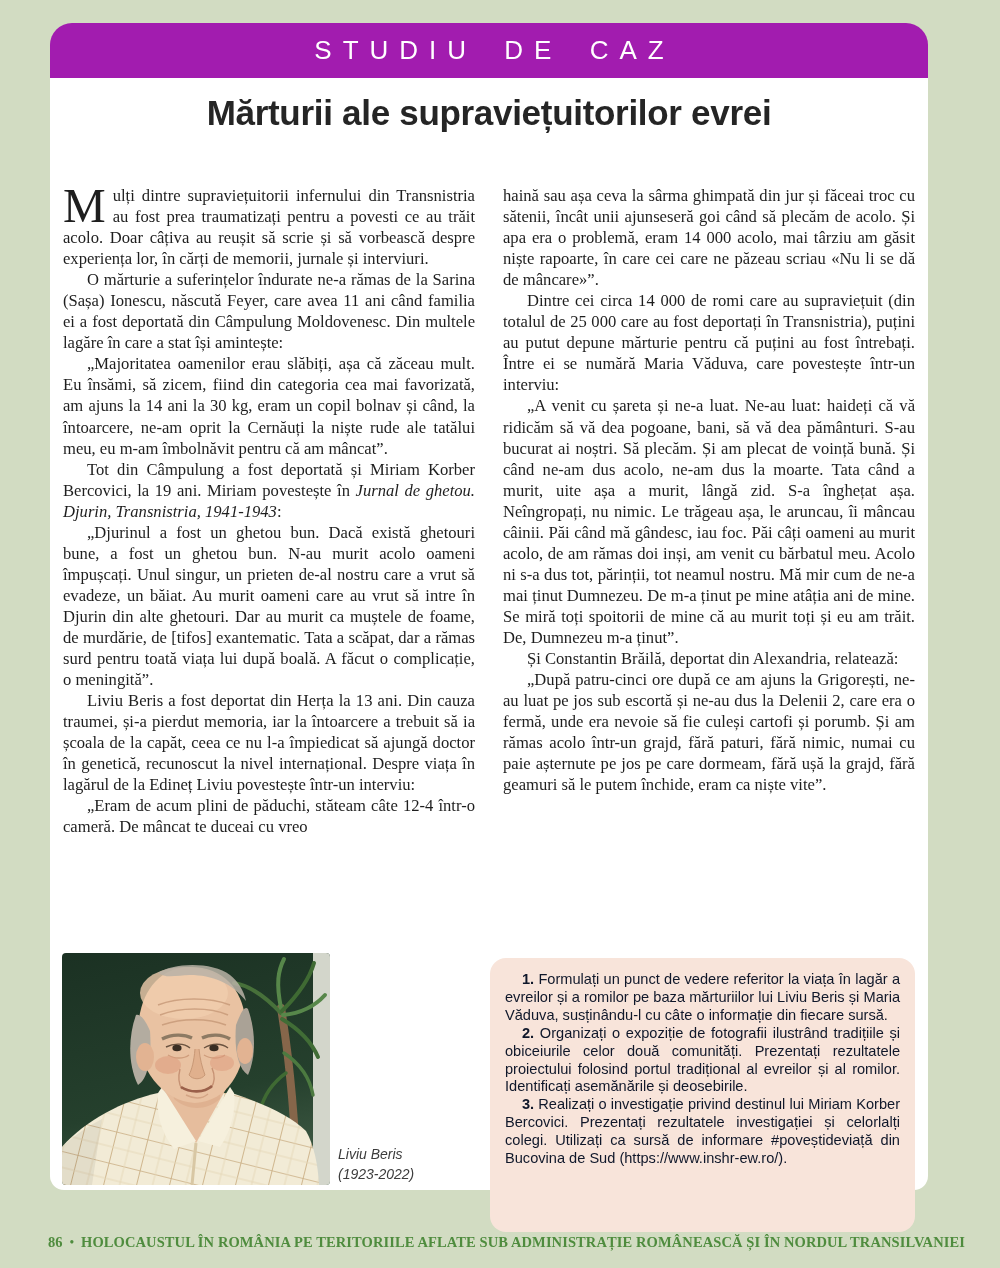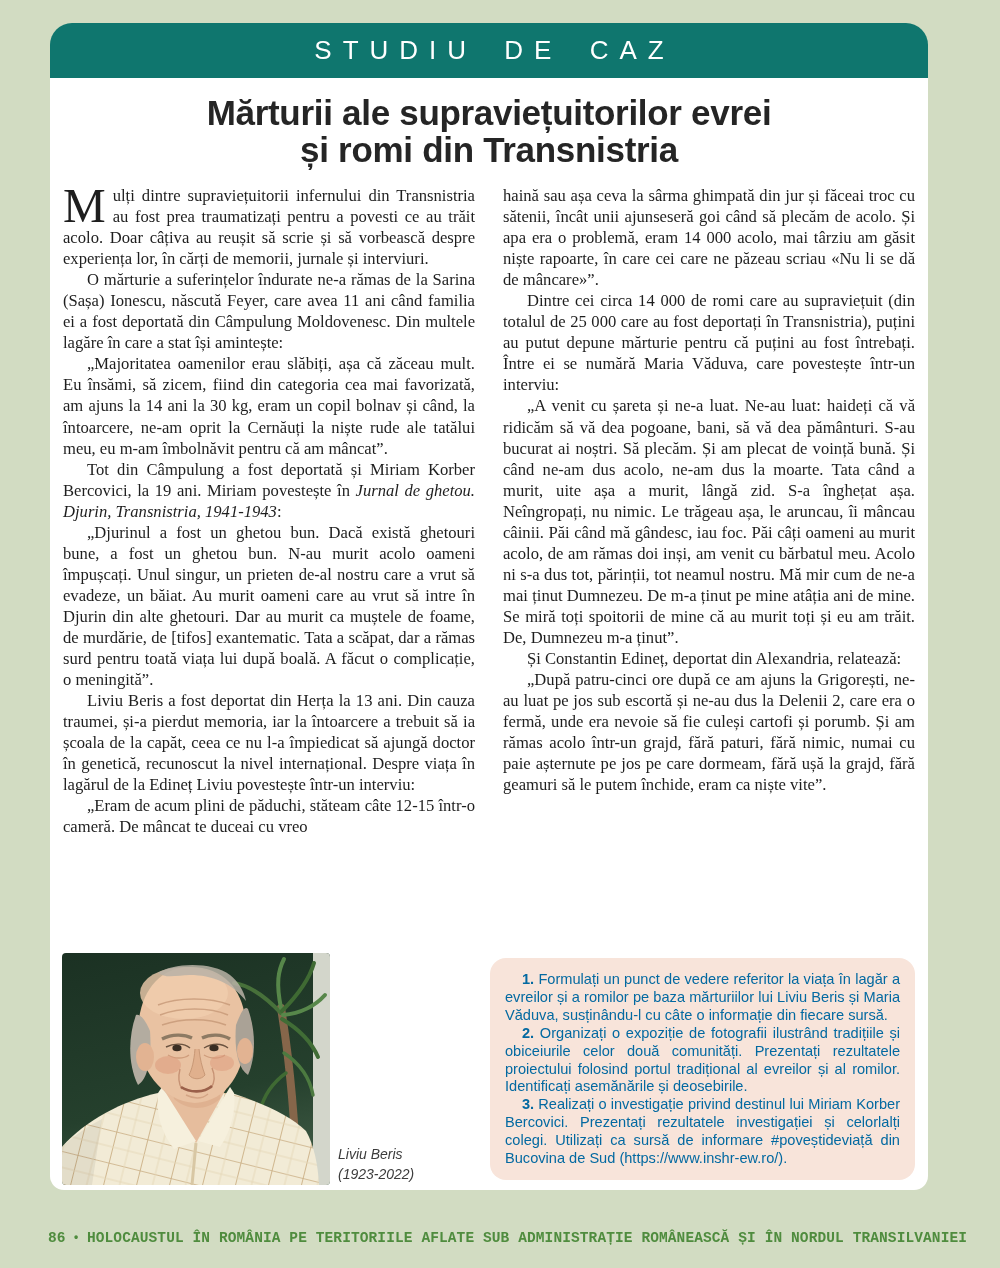--- a/index.html
+++ b/index.html
@@ -5,21 +5,21 @@
   html,body{margin:0;padding:0;}
   body{
     width:1000px;height:1268px;
     background:#d2dcc2;
     position:relative;
     overflow:hidden;
     font-family:"Liberation Serif", serif;
   }
   .band{
     position:absolute;left:50px;top:23px;width:878px;height:55px;
-    background:#0f766e;border-radius:22px 22px 0 0;
+    background:#a21caf;border-radius:22px 22px 0 0;
     display:flex;align-items:center;justify-content:center;
   }
   .band-label{
     color:#ffffff;
     font-family:"Liberation Sans", sans-serif;
     font-size:26px;font-weight:400;
     letter-spacing:11px;word-spacing:9px;text-indent:11px;
     white-space:nowrap;
   }
   .page{
@@ -54,65 +54,65 @@
     position:absolute;left:12px;top:875px;width:268px;height:232px;
     border-radius:4px;overflow:hidden;
   }
   .caption{
     position:absolute;left:288px;top:1066px;
     font-family:"Liberation Sans", sans-serif;
     font-style:italic;font-size:14px;line-height:20px;
     color:#3c3c3c;
   }
   .task-box{
-    position:absolute;left:440px;top:880px;width:425px;height:222px;
+    position:absolute;left:440px;top:880px;width:425px;height:274px;
     background:#f8e4da;border-radius:16px;
     box-sizing:border-box;padding:13px 15px 12px 15px;
     font-family:"Liberation Sans", sans-serif;
     font-size:14.6px;line-height:17.9px;
-    text-align:justify;color:#0369a1;
+    text-align:justify;color:#0f172a;
   }
   p.task{margin:0;padding:0;text-indent:17px;}
   p.task b{font-weight:700;}
   .footer{
     position:absolute;left:48px;top:1229px;width:940px;
-    font-family:Liberation Mono, monospace;
-    font-weight:700;font-size:14.5px;line-height:18px;
+    font-family:Liberation Serif, serif;
+    font-weight:700;font-size:14.5px;line-height:26px;
     color:#4f8c3e;letter-spacing:0.1px;
     white-space:nowrap;
   }
   .footer .bullet{margin:0 7px;font-size:12px;vertical-align:1px;}
 </style>
 </head>
 <body>
 
 <div>
 
   <div class="band">
     <span class="band-label">STUDIU DE CAZ</span>
   </div>
 
   <div class="page">
 
-    <h1 class="title"><span>Mărturii ale supraviețuitorilor evrei</span><br><span>și romi din Transnistria</span></h1>
+    <h1 class="title"><span>Mărturii ale supraviețuitorilor evrei</span><br></h1>
 
     <div class="col col-left">
         <p class="para"><span class="dropcap">M</span><span>ulți dintre supraviețuitorii infernului din Transnistria au fost prea traumatizați pentru a povesti ce au trăit acolo. Doar câțiva au reușit să scrie și să vorbească despre experiența lor, în cărți de memorii, jurnale și interviuri.</span></p>
         <p class="para indent"><span>O mărturie a suferințelor îndurate ne-a rămas de la Sarina (Sașa) Ionescu, născută Feyer, care avea 11 ani când familia ei a fost deportată din Câmpulung Moldovenesc. Din multele lagăre în care a stat își amintește:</span></p>
         <p class="para indent"><span>„Majoritatea oamenilor erau slăbiți, așa că zăceau mult. Eu însămi, să zicem, fiind din categoria cea mai favorizată, am ajuns la 14 ani la 30 kg, eram un copil bolnav și când, la întoarcere, ne-am oprit la Cernăuți la niște rude ale tatălui meu, eu m-am îmbolnăvit pentru că am mâncat”.</span></p>
         <p class="para indent"><span>Tot din Câmpulung a fost deportată și Miriam Korber Bercovici, la 19 ani. Miriam povestește în </span><em>Jurnal de ghetou. Djurin, Transnistria, 1941-1943</em><span>:</span></p>
         <p class="para indent"><span>„Djurinul a fost un ghetou bun. Dacă există ghetouri bune, a fost un ghetou bun. N-au murit acolo oameni împușcați. Unul singur, un prieten de-al nostru care a vrut să evadeze, un băiat. Au murit oameni care au vrut să intre în Djurin din alte ghetouri. Dar au murit ca muștele de foame, de murdărie, de [tifos] exantematic. Tata a scăpat, dar a rămas surd pentru toată viața lui după boală. A făcut o complicație, o meningită”.</span></p>
         <p class="para indent"><span>Liviu Beris a fost deportat din Herța la 13 ani. Din cauza traumei, și-a pierdut memoria, iar la întoarcere a trebuit să ia școala de la capăt, ceea ce nu l-a împiedicat să ajungă doctor în genetică, recunoscut la nivel internațional. Despre viața în lagărul de la Edineț Liviu povestește într-un interviu:</span></p>
-        <p class="para indent"><span>„Eram de acum plini de păduchi, stăteam câte 12-15 într-o cameră. De mâncat te duceai cu vreo</span></p>
+        <p class="para indent"><span>„Eram de acum plini de păduchi, stăteam câte 12-4 într-o cameră. De mâncat te duceai cu vreo</span></p>
       </div>
     <div class="col col-right">
         <p class="para"><span>haină sau așa ceva la sârma ghimpată din jur și făceai troc cu sătenii, încât unii ajunseseră goi când să plecăm de acolo. Și apa era o problemă, eram 14 000 acolo, mai târziu am găsit niște rapoarte, în care cei care ne păzeau scriau «Nu li se dă de mâncare»”.</span></p>
         <p class="para indent"><span>Dintre cei circa 14 000 de romi care au supraviețuit (din totalul de 25 000 care au fost deportați în Transnistria), puțini au putut depune mărturie pentru că puțini au fost întrebați. Între ei se numără Maria Văduva, care povestește într-un interviu:</span></p>
         <p class="para indent"><span>„A venit cu șareta și ne-a luat. Ne-au luat: haideți că vă ridicăm să vă dea pogoane, bani, să vă dea pământuri. S-au bucurat ai noștri. Să plecăm. Și am plecat de voință bună. Și când ne-am dus acolo, ne-am dus la moarte. Tata când a murit, uite așa a murit, lângă zid. S-a înghețat așa. Neîngropați, nu nimic. Le trăgeau așa, le aruncau, îi mâncau câinii. Păi când mă gândesc, iau foc. Păi câți oameni au murit acolo, de am rămas doi inși, am venit cu bărbatul meu. Acolo ni s-a dus tot, părinții, tot neamul nostru. Mă mir cum de ne-a mai ținut Dumnezeu. De m-a ținut pe mine atâția ani de mine. Se miră toți spoitorii de mine că au murit toți și eu am trăit. De, Dumnezeu m-a ținut”.</span></p>
-        <p class="para indent"><span>Și Constantin Edineț, deportat din Alexandria, relatează:</span></p>
+        <p class="para indent"><span>Și Constantin Brăilă, deportat din Alexandria, relatează:</span></p>
         <p class="para indent"><span>„După patru-cinci ore după ce am ajuns la Grigorești, ne-au luat pe jos sub escortă și ne-au dus la Delenii 2, care era o fermă, unde era nevoie să fie culeși cartofi și porumb. Și am rămas acolo într-un grajd, fără paturi, fără nimic, numai cu paie așternute pe jos pe care dormeam, fără ușă la grajd, fără geamuri să le putem închide, eram ca niște vite”.</span></p>
       </div>
 
     <div class="photo">
       <svg width="268" height="232" viewBox="0 0 268 232" preserveAspectRatio="none">
         <defs>
           <linearGradient id="pbg" x1="0" y1="0" x2="0.25" y2="1">
             <stop offset="0" stop-color="#1b3123"></stop>
             <stop offset="0.7" stop-color="#25402d"></stop>
             <stop offset="1" stop-color="#3a5540"></stop>

